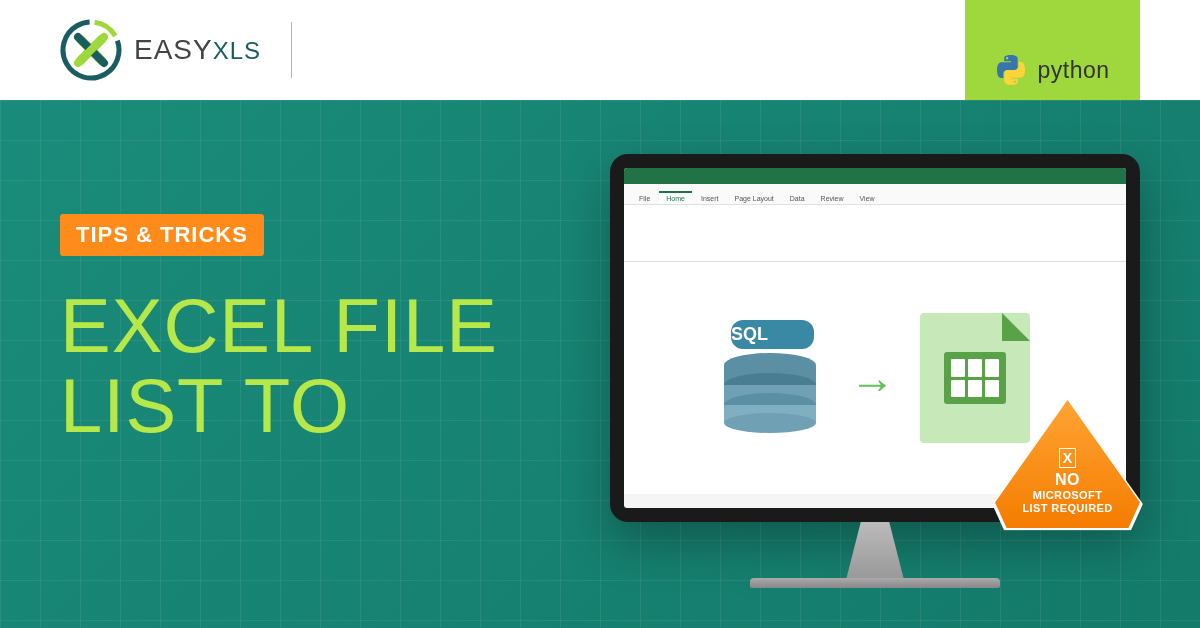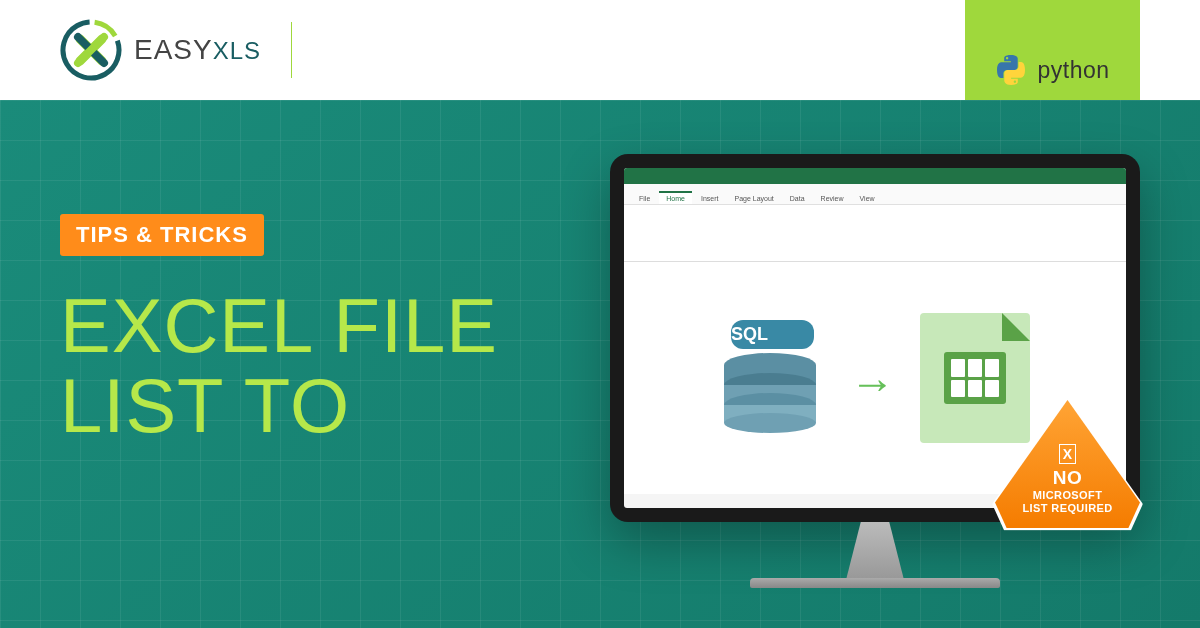--- a/index.html
+++ b/index.html
@@ -48,21 +48,21 @@
 .file-icon { width: 110px; height: 130px; background: #c7e8b9; border-radius: 4px; position: relative; display: flex; align-items: center; justify-content: center; }
 .file-fold { position: absolute; top: 0; right: 0; width: 28px; height: 28px; background: #5aa247; clip-path: polygon(0 0, 100% 100%, 0 100%); }
 .file-fold::before { content: ""; position: absolute; top: -1px; right: -1px; width: 29px; height: 29px; background: #f5f5f5; clip-path: polygon(0 0, 100% 0, 100% 100%); }
 .grid-icon { width: 62px; height: 52px; background: #5aa247; border-radius: 3px; display: grid; grid-template-columns: repeat(3, 1fr); grid-template-rows: repeat(2, 1fr); gap: 3px; padding: 7px; }
 .grid-icon span { background: #fff; border-radius: 1px; }
 
 .badge-triangle { position: absolute; right: 0px; bottom: 60px; z-index: 6; }
 .tri { width: 145px; height: 128px; background: linear-gradient(180deg, #ffa435, #f57c00); clip-path: polygon(50% 0, 100% 80%, 92% 100%, 8% 100%, 0 80%); border-radius: 10px; display: flex; flex-direction: column; align-items: center; justify-content: flex-end; padding-bottom: 13px; color: #fff; text-align: center; filter: drop-shadow(0 4px 8px rgba(0,0,0,0.3)) drop-shadow(0 0 0 #fff); position: relative; }
 .tri-border { position: absolute; inset: 0; clip-path: polygon(50% 0, 100% 80%, 92% 100%, 8% 100%, 0 80%); background: #fff; transform: scale(1.04); z-index: -1; }
 .tri .xl { font-size: 14px; font-weight: 700; border: 1.5px solid #fff; padding: 1px 3px; margin-bottom: 3px; }
-.tri .no { font-size: 19px; font-weight: 800; letter-spacing: 0.5px; }
+.tri .no { font-size: 16px; font-weight: 800; letter-spacing: 0.5px; }
 .tri .sm { font-size: 11px; font-weight: 700; letter-spacing: 0.4px; line-height: 1.2; }
 </style>
 </head>
 <body>
 
 <div class="header">
   <div class="logo-wrap">
     <svg class="logo-icon" viewBox="0 0 62 62">
       <circle cx="31" cy="31" r="28" fill="none" stroke="#195d62" stroke-width="5" stroke-dasharray="140 40" stroke-dashoffset="-5" transform="rotate(-30 31 31)"></circle>
       <circle cx="31" cy="31" r="28" fill="none" stroke="#9fd83c" stroke-width="5" stroke-dasharray="30 150" stroke-dashoffset="-150" transform="rotate(-30 31 31)"></circle>

